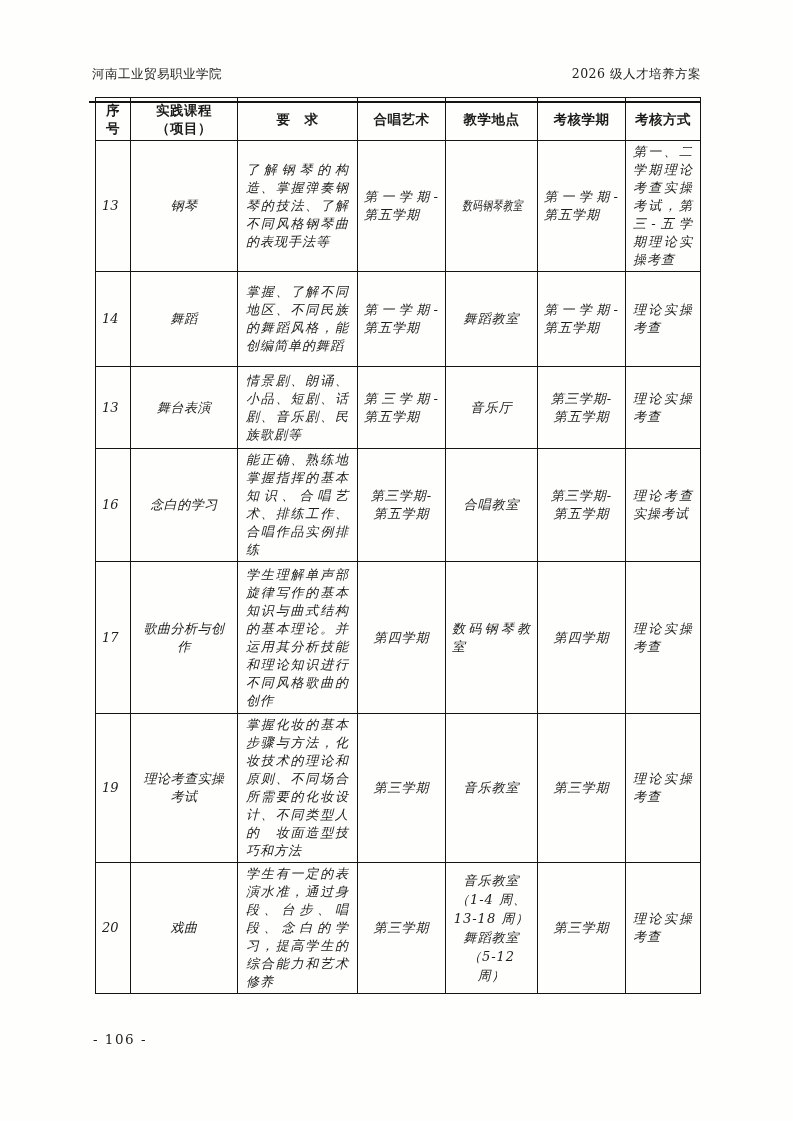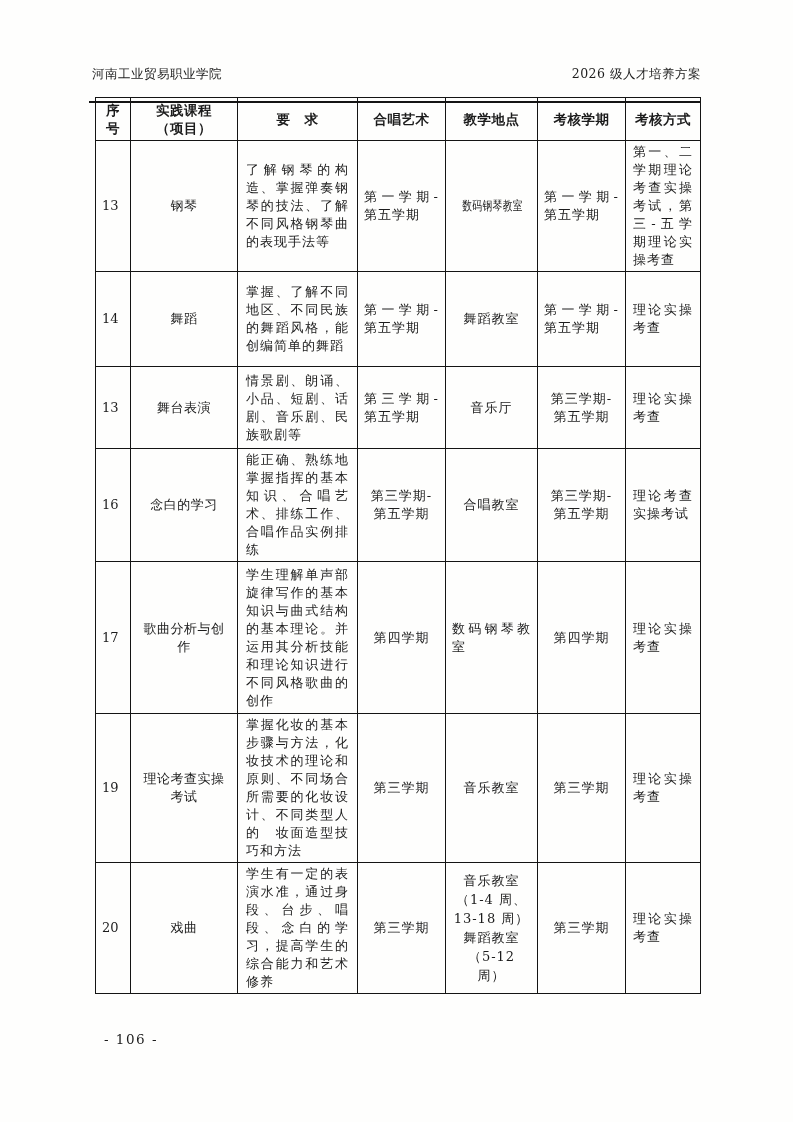--- a/index.html
+++ b/index.html
@@ -34,37 +34,37 @@
     overflow:hidden;
   }
   th{
     font-weight:bold;
     font-size:13.5px;
     text-align:center;
     white-space:pre-line;
     padding:2px 1px;
     letter-spacing:0.5px;
   }
-  td{padding:1px 6px;letter-spacing:1px;}
+  td{padding:1px 6px;letter-spacing:1px;font-style:italic;}
   .c-seq{text-align:left;letter-spacing:0;}
   .c-course{text-align:center;letter-spacing:0.5px;}
   .c-req{text-align:justify;text-justify:inter-character;padding:2px 8px;}
   .c-method{text-align:justify;text-justify:inter-character;padding:2px 7px;}
   .t-just{text-align:justify;text-justify:inter-character;}
   .t-ctr{text-align:center;}
   .pre{white-space:pre-line;line-height:19px;}
   .sq .squeeze-text{
     display:inline-block;
     transform:scaleX(0.75);
     transform-origin:center;
     white-space:nowrap;
     letter-spacing:0.5px;
   }
   .page-num{
-    position:absolute;left:95px;top:1031px;
+    position:absolute;left:84px;top:1031px;
     font-size:13.5px;letter-spacing:1.5px;
     font-family:"DejaVu Serif","Liberation Serif",serif;
     padding-left:9px;
   }
 </style>
 </head>
 <body>
 
 <div class="page">
 

